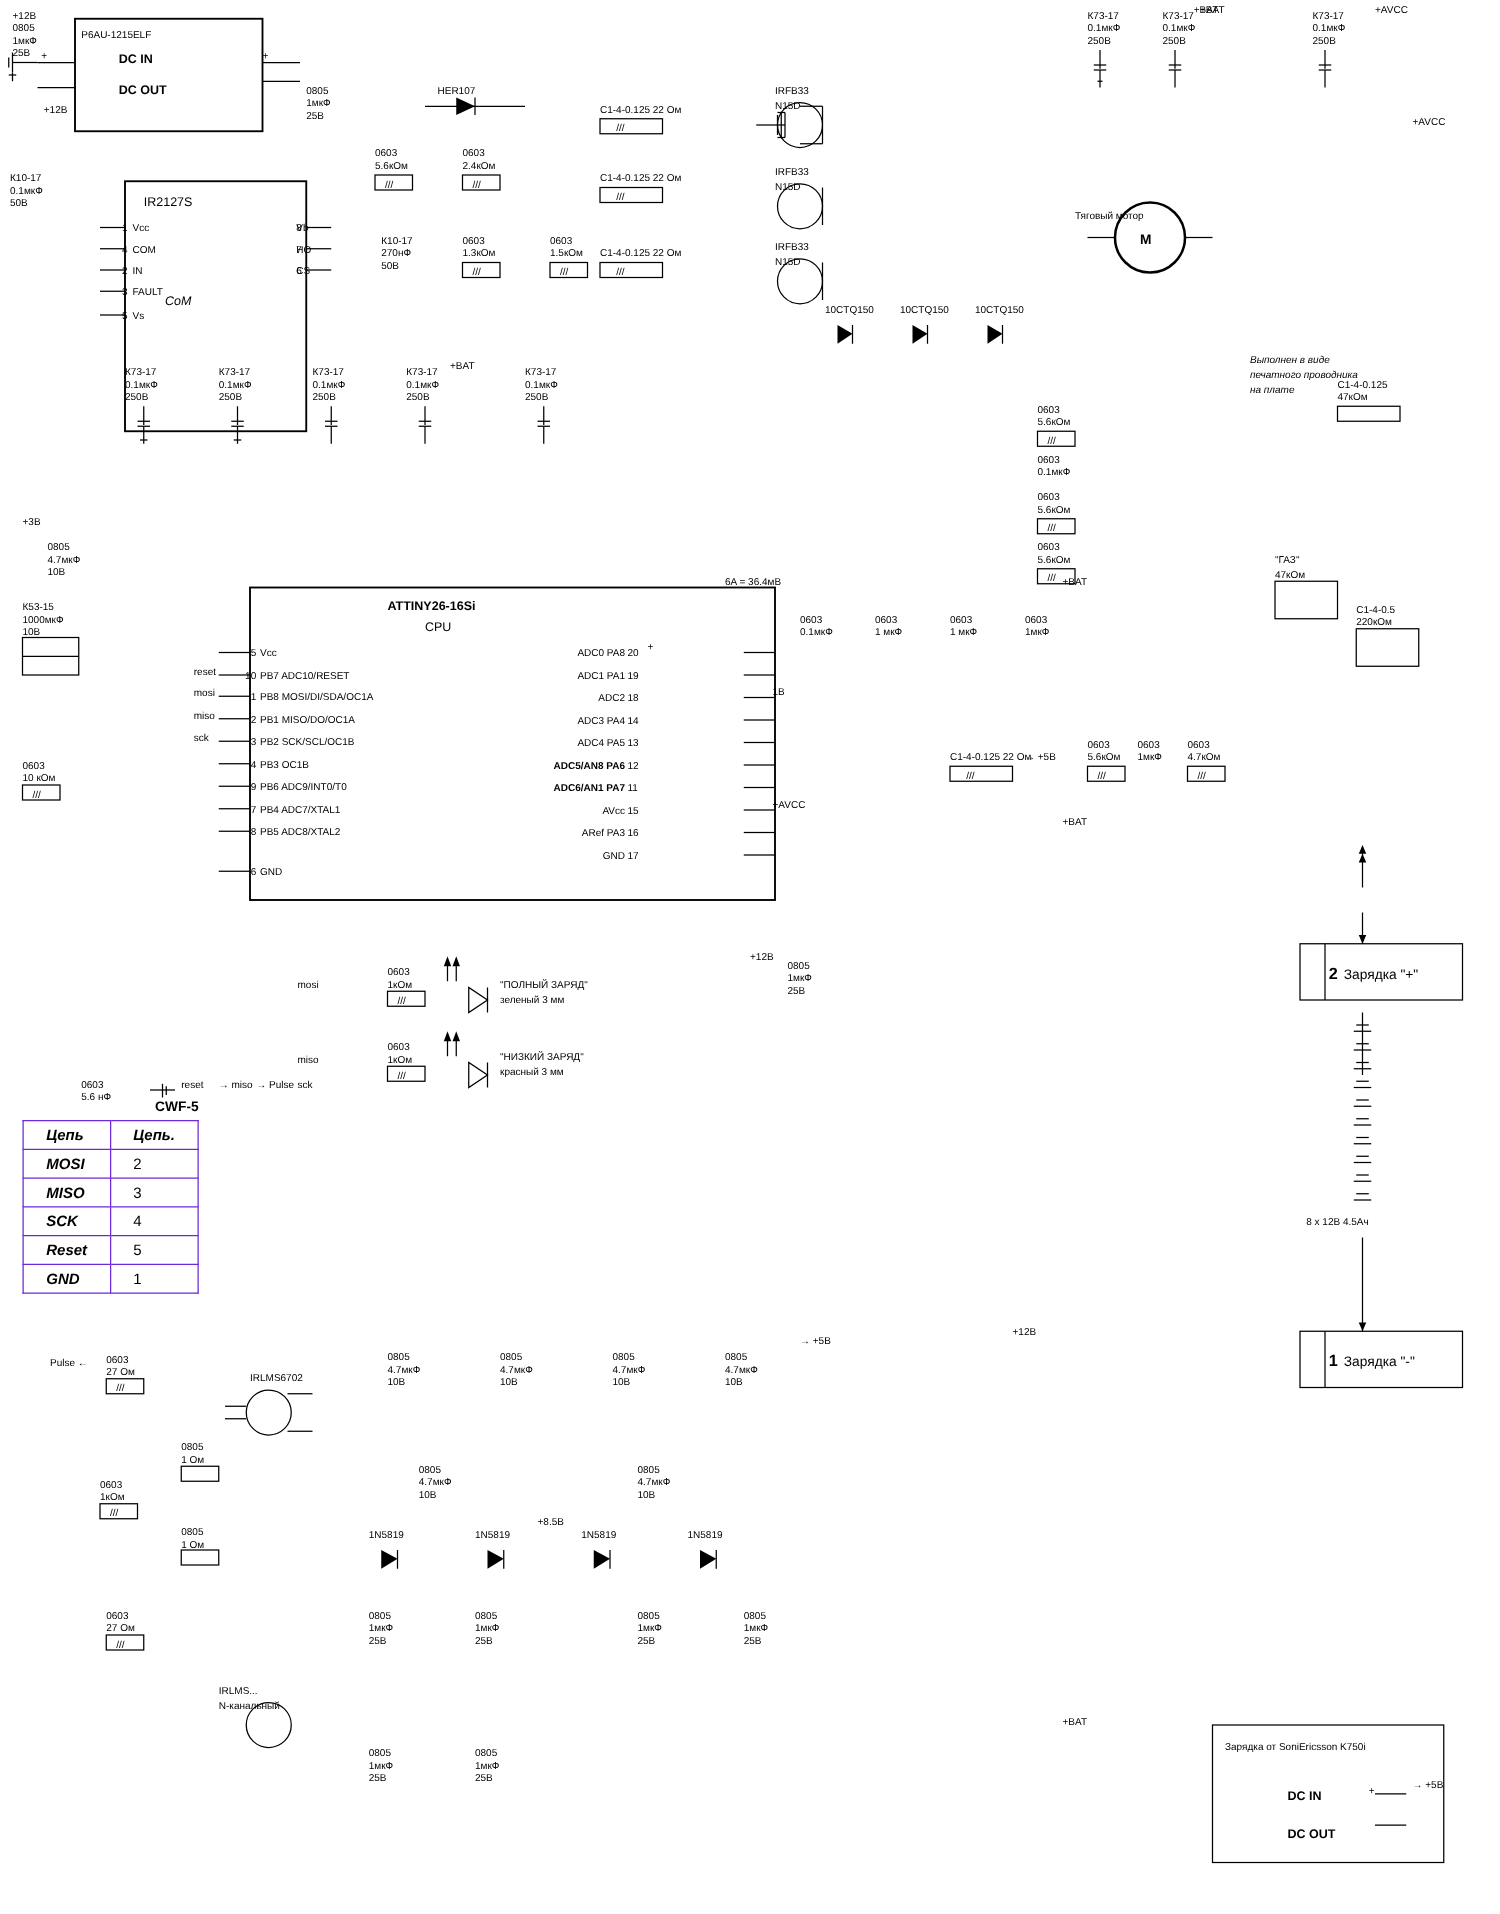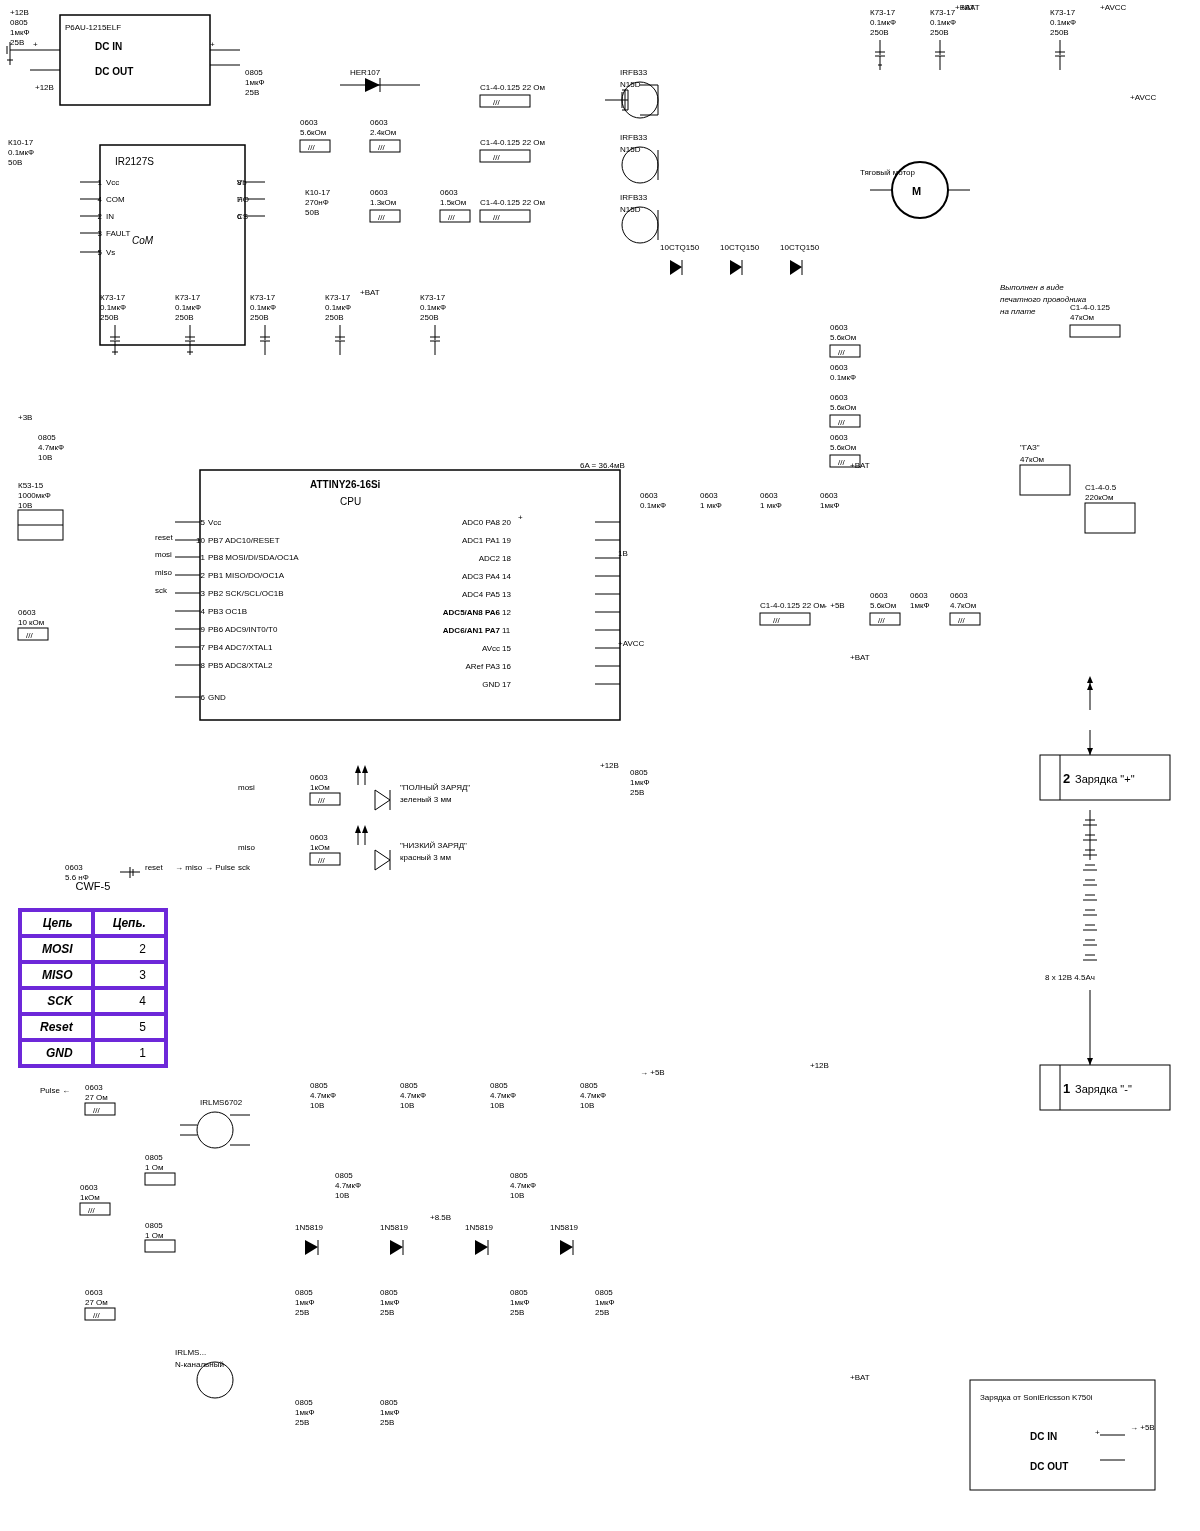--- a/index.html
+++ b/index.html
@@ -26,29 +26,29 @@
     }
     
     .connector-table {
       position: absolute;
       left: 18px;
       top: 880px;
       border-collapse: collapse;
       font-size: 12px;
     }
     .connector-table caption {
-      text-align: center;
-      font-weight: normal;
-      margin-bottom: 16px;
+      text-align: right;
+      font-weight: bold;
+      margin-bottom: 4px;
       font-size: 11px;
     }
     .connector-table th, .connector-table td {
-      border: 4px solid #6d28d9;
+      border: 1px solid #6d28d9;
       padding: 4px 18px;
-      text-align: right;
+      text-align: left;
       min-width: 60px;
     }
     .connector-table th {
       font-style: italic;
       font-weight: bold;
       background: #fff;
     }
     .connector-table td {
       font-style: italic;
     }

